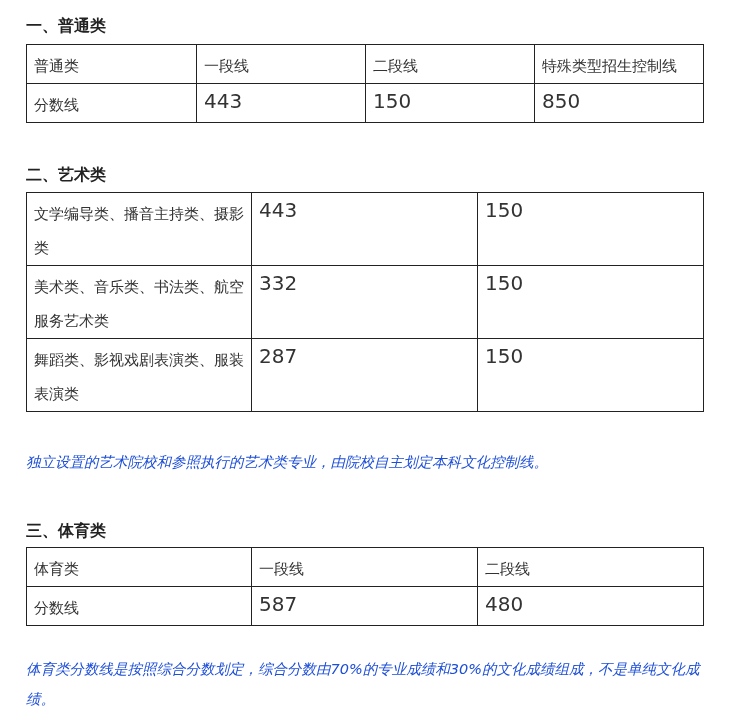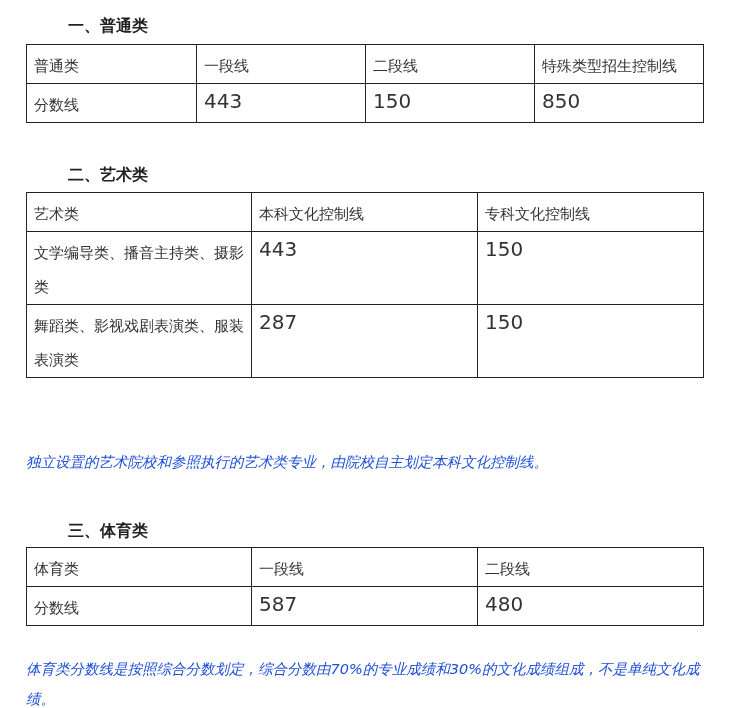--- a/index.html
+++ b/index.html
@@ -5,21 +5,20 @@
   html, body { margin: 0; padding: 0; background: #ffffff; }
   body {
     width: 749px; height: 708px; position: relative; overflow: hidden;
     font-family: "DejaVu Sans", "Liberation Sans", sans-serif;
     color: #333333;
   }
   .heading {
     position: absolute; left: 26px;
     font-size: 16px; font-weight: bold; color: #222;
     line-height: 20px;
-    margin-left: 42px;
   }
   table {
     position: absolute; left: 26px;
     border-collapse: collapse;
     table-layout: fixed;
   }
   td {
     border: 1px solid #222;
     vertical-align: top;
     padding: 4px 6px 0 7px;
@@ -61,28 +60,28 @@
   </table>
 
 <div class="heading" style="top:165px;">二、艺术类</div>
 <table style="top:192px; width:677px;">
   <colgroup>
       <col style="width:225px">
       <col style="width:226px">
       <col style="width:226px">
     </colgroup>
   <tbody>
-      <tr style="height:34px;">
-    <td>艺术类</td>
-    <td>本科文化控制线</td>
-    <td>专科文化控制线</td>
-  </tr>
   <tr style="height:69px;">
     <td>文学编导类、播音主持类、摄影类</td>
     <td class="num">443</td>
+    <td class="num">150</td>
+  </tr>
+  <tr style="height:69px;">
+    <td>美术类、音乐类、书法类、航空服务艺术类</td>
+    <td class="num">332</td>
     <td class="num">150</td>
   </tr>
   <tr style="height:69px;padding-left:9px;">
     <td>舞蹈类、影视戏剧表演类、服装表演类</td>
     <td class="num">287</td>
     <td class="num">150</td>
   </tr>
 </tbody>
   </table>
 <div class="note" style="top:447px;">独立设置的艺术院校和参照执行的艺术类专业，由院校自主划定本科文化控制线。</div>

